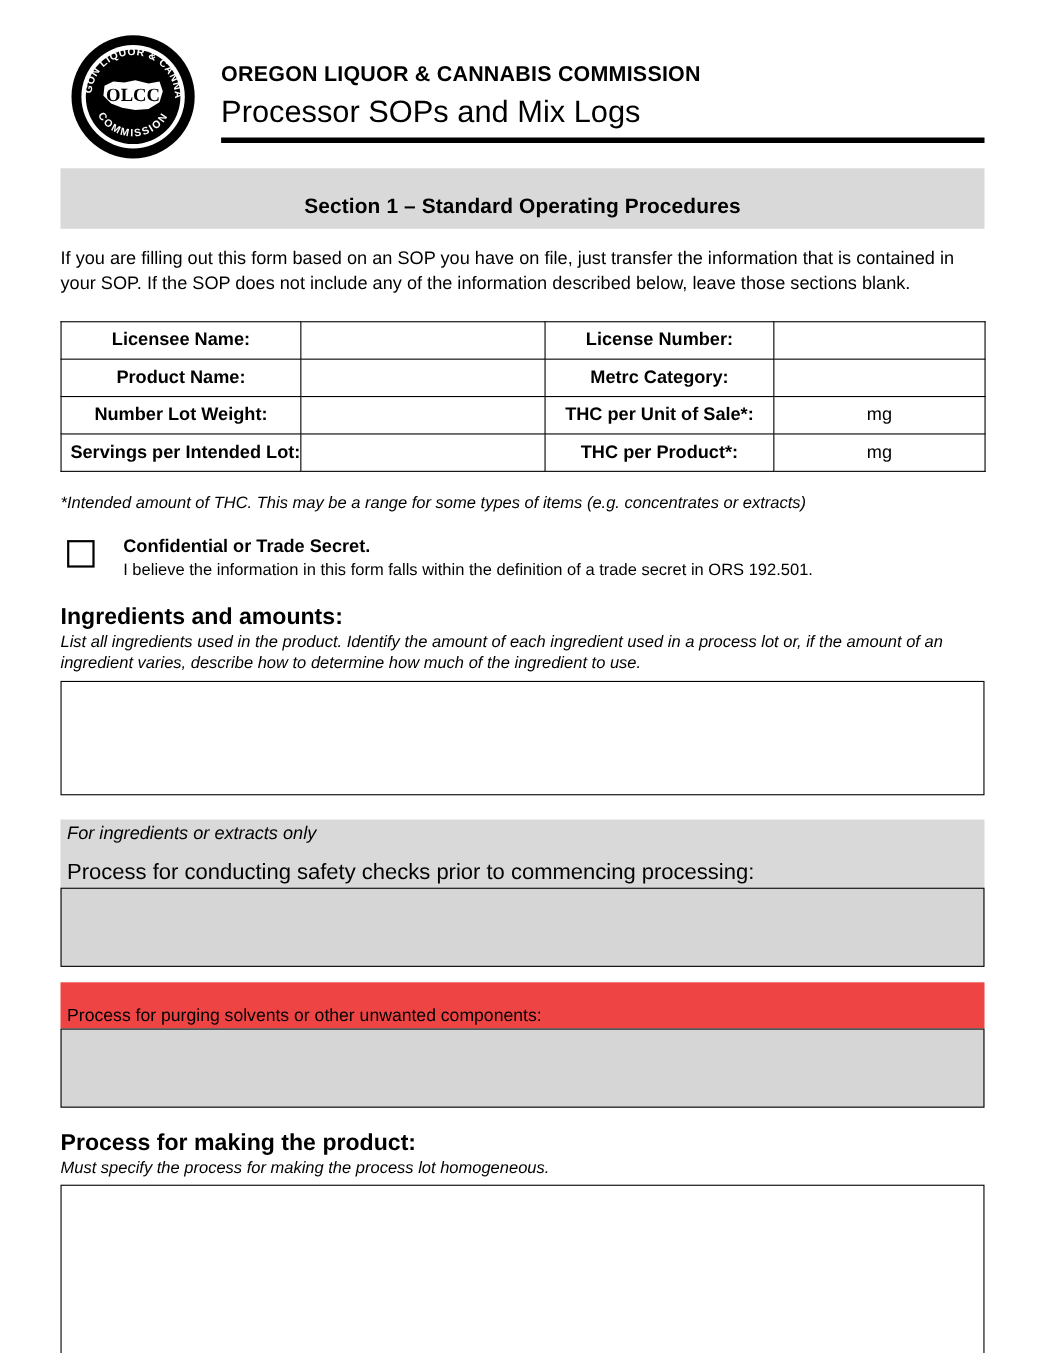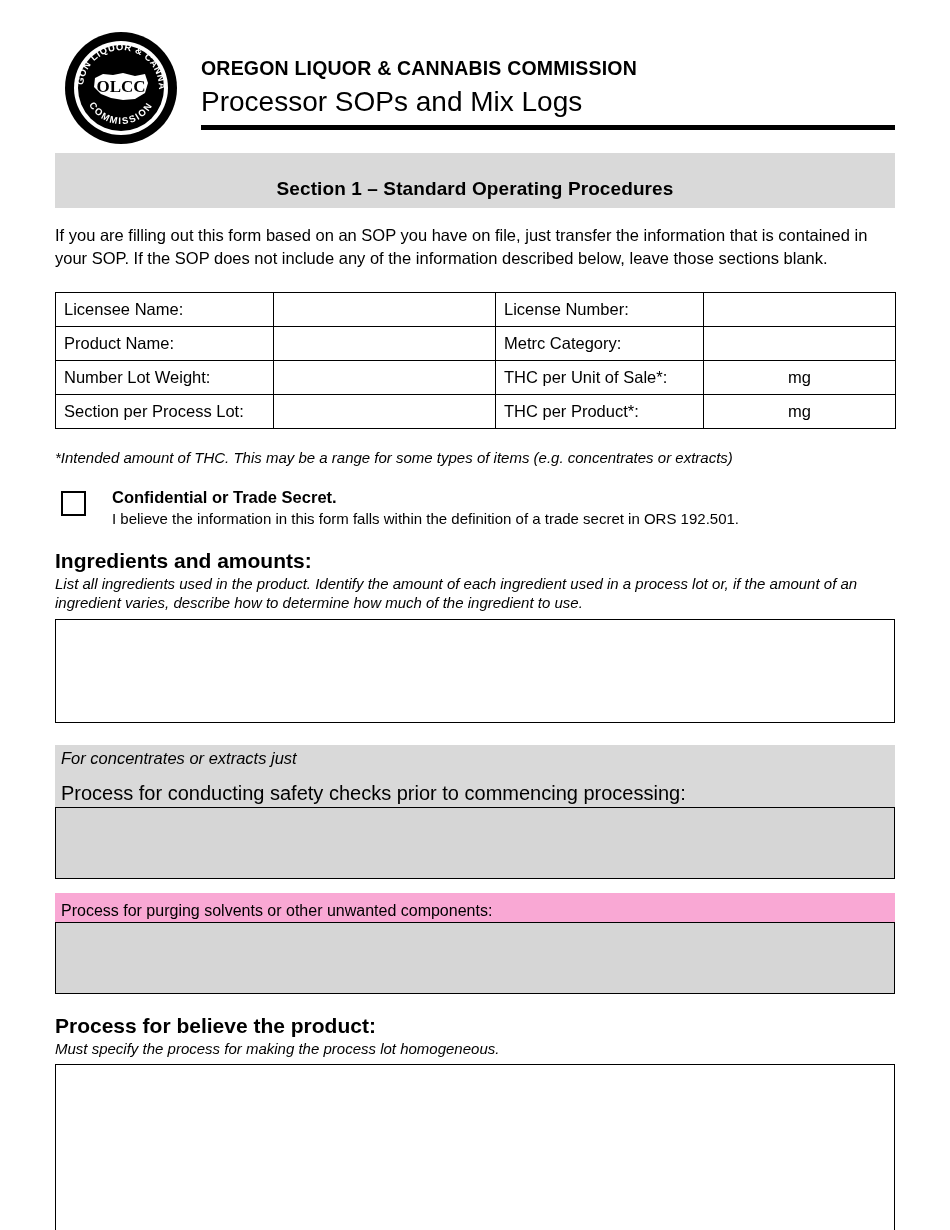--- a/index.html
+++ b/index.html
@@ -83,22 +83,22 @@
     margin: 23px 0 0 0;
     table-layout: fixed;
   }
   table.info td {
     border: 1.5px solid #000;
     height: 33px;
     font-size: 16.5px;
     padding: 0 8px;
   }
   td.lbl {
-    text-align: left;
-    font-weight: normal;
+    text-align: center;
+    font-weight: bold;
     white-space: nowrap;
   }
   td.val { }
   td.unit {
     text-align: center;
     font-weight: normal;
     font-size: 15.5px;
   }
   .col-a { width: 218px; }
   .col-b { width: 222px; }
@@ -167,22 +167,22 @@
   }
   .shaded-band .bold-head {
     font-size: 20px;
     font-weight: normal;
     margin-top: 14px;
   }
   .answer-box.grey {
     background: #d6d6d6;
   }
   .band2 {
-    background: #f9a8d4;
-    padding: 9px 6px 2px 6px;
+    background: #ef4444;
+    padding: 22px 6px 2px 6px;
     margin-top: 14px;
   }
 
   .continues {
     text-align: center;
     font-size: 14px;
     margin-top: 7px;
   }
 </style>
 </head>
@@ -243,21 +243,21 @@
         <td class="lbl">Metrc Category:</td>
         <td class="val"></td>
       </tr>
       <tr>
         <td class="lbl">Number Lot Weight:</td>
         <td class="val"></td>
         <td class="lbl">THC per Unit of Sale*:</td>
         <td class="unit">mg</td>
       </tr>
       <tr>
-        <td class="lbl">Section per Process Lot:</td>
+        <td class="lbl">Servings per Intended Lot:</td>
         <td class="val"></td>
         <td class="lbl">THC per Product*:</td>
         <td class="unit">mg</td>
       </tr>
     </tbody>
   </table>
 
   <div class="footnote">*Intended amount of THC. This may be a range for some types of items (e.g. concentrates or extracts)</div>
 
   <div class="cb-row">
@@ -266,29 +266,29 @@
       <div class="cb-title">Confidential or Trade Secret.</div>
       <div class="cb-sub">I believe the information in this form falls within the definition of a trade secret in ORS 192.501.</div>
     </div>
   </div>
 
   <div class="blk-title">Ingredients and amounts:</div>
   <div class="blk-sub">List all ingredients used in the product. Identify the amount of each ingredient used in a process lot or, if the amount of an ingredient varies, describe how to determine how much of the ingredient to use.</div>
   <div class="answer-box" style="height:104px;"></div>
 
   <div class="shaded-band">
-    <div class="italic-head">For concentrates or extracts just</div>
+    <div class="italic-head">For ingredients or extracts only</div>
     <div class="bold-head">Process for conducting safety checks prior to commencing processing:</div>
   </div>
   <div class="answer-box grey" style="height:72px;margin-top:0;"></div>
 
   <div class="band2">
     <div class="bold-head">Process for purging solvents or other unwanted components:</div>
   </div>
   <div class="answer-box grey" style="height:72px;margin-top:0;"></div>
 
-  <div class="blk-title">Process for believe the product:</div>
+  <div class="blk-title">Process for making the product:</div>
   <div class="blk-sub">Must specify the process for making the process lot homogeneous.</div>
   <div class="answer-box" style="height:207px;"></div>
 
   <div class="continues">Section 1 continues on the following page</div>
 
 </div>
 
 </body></html>

